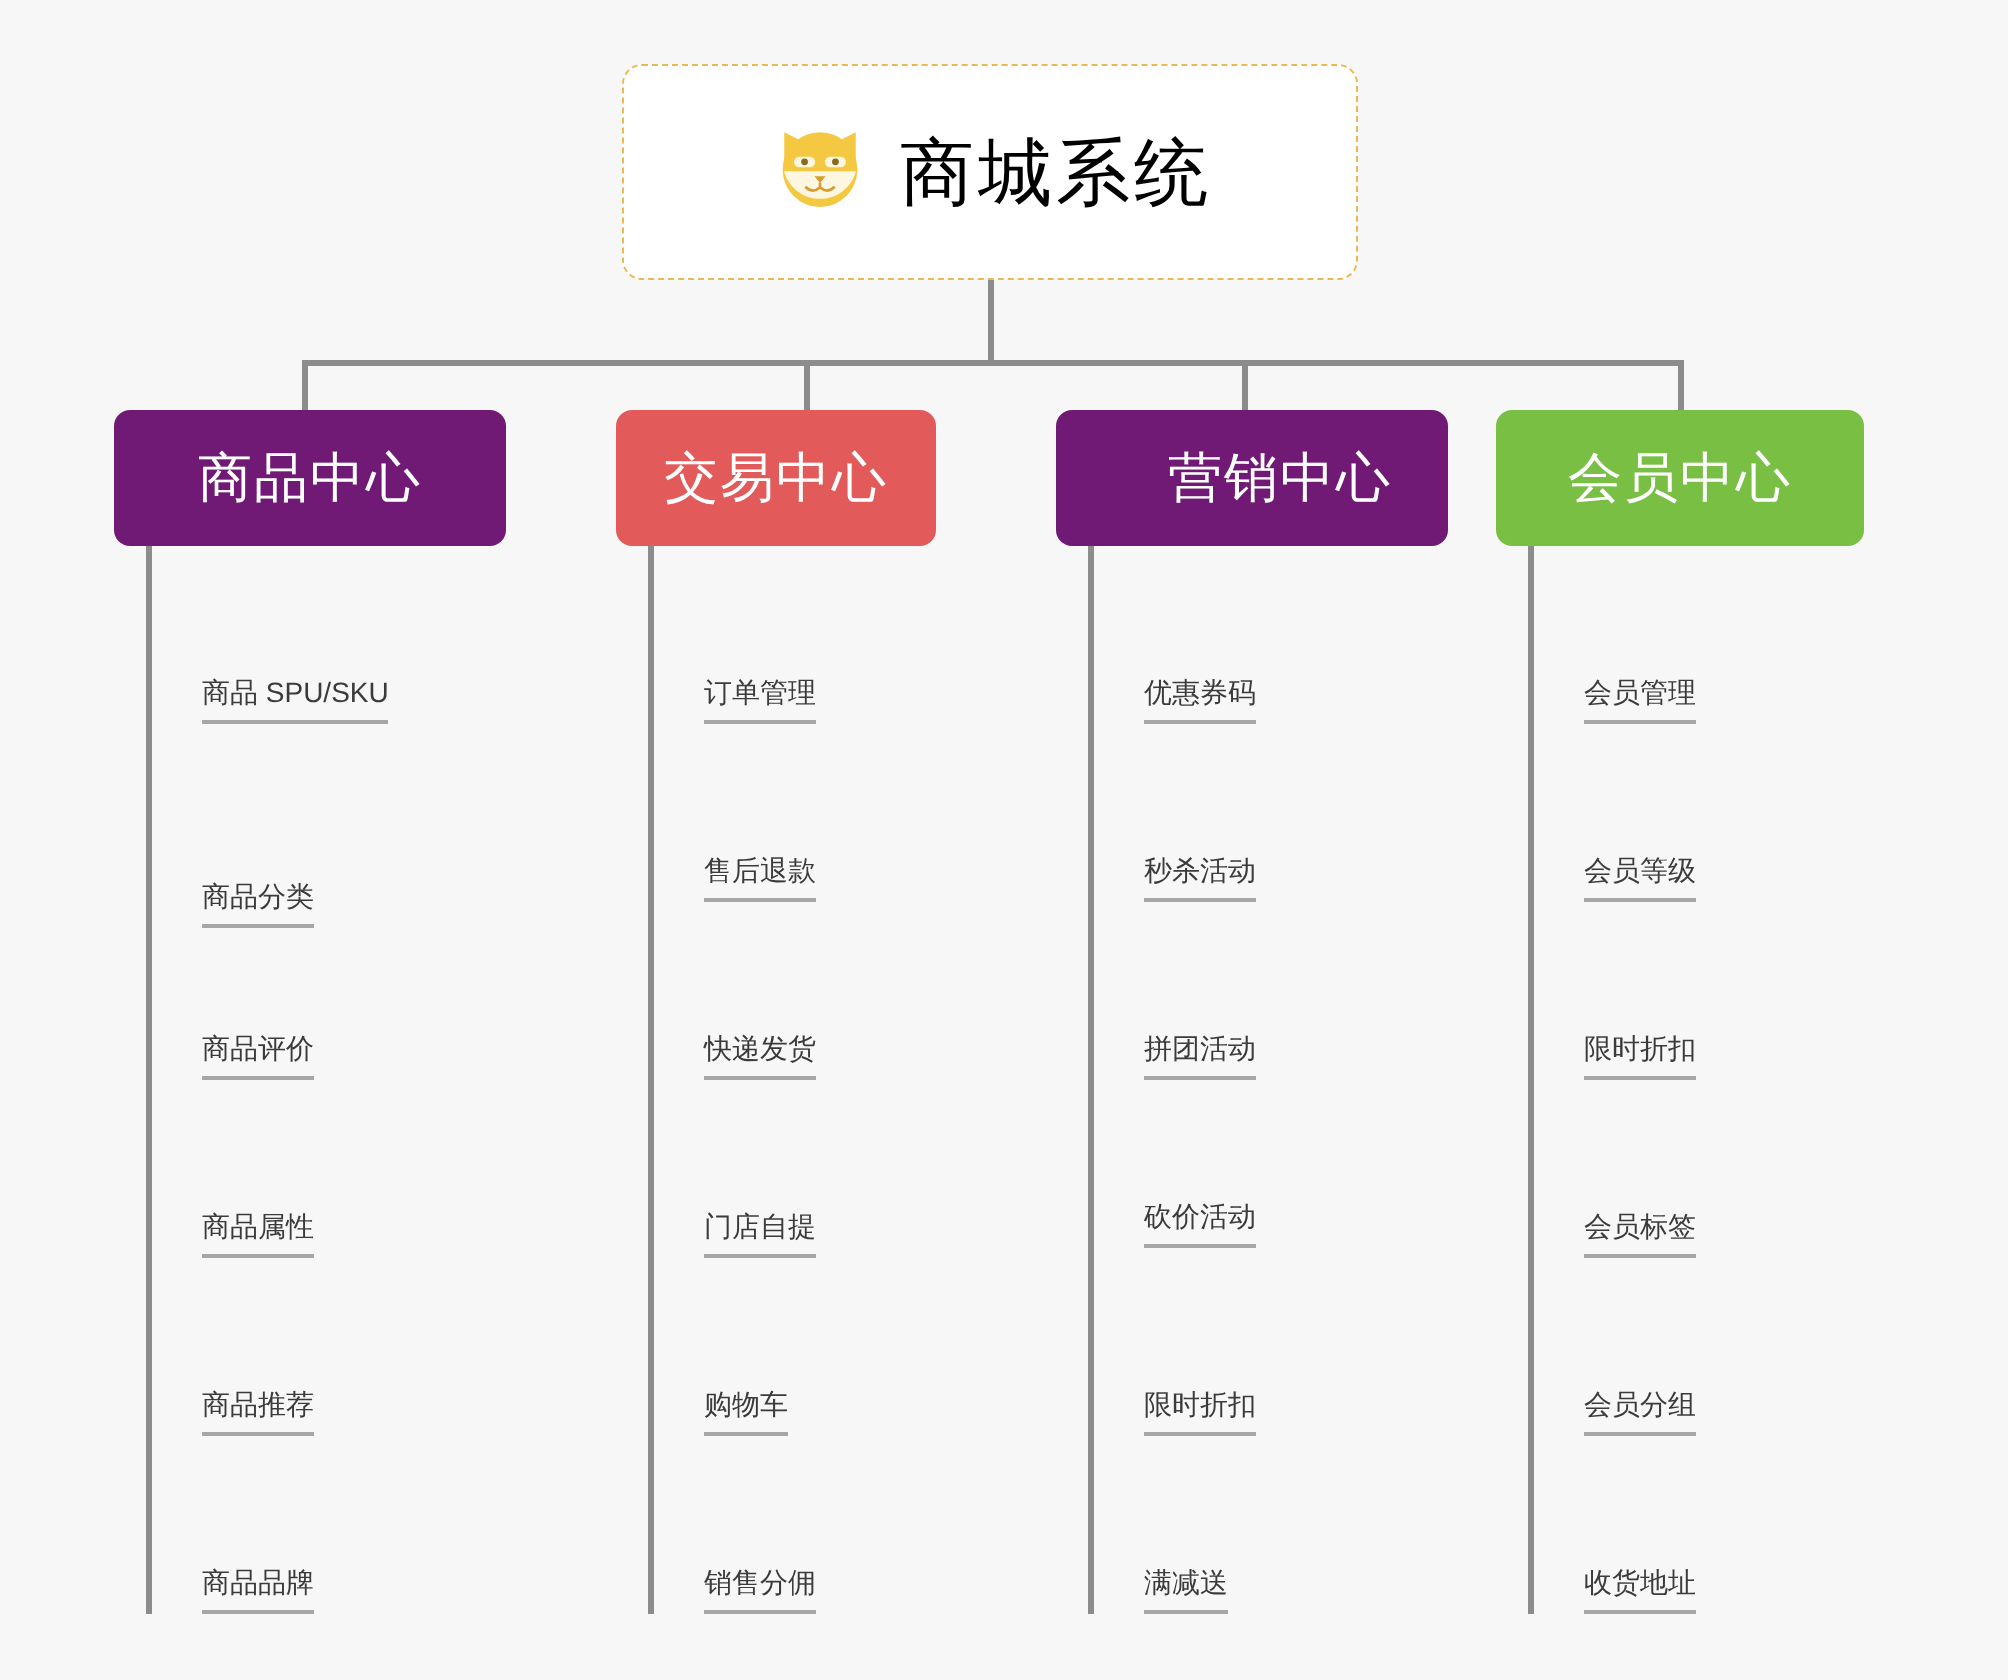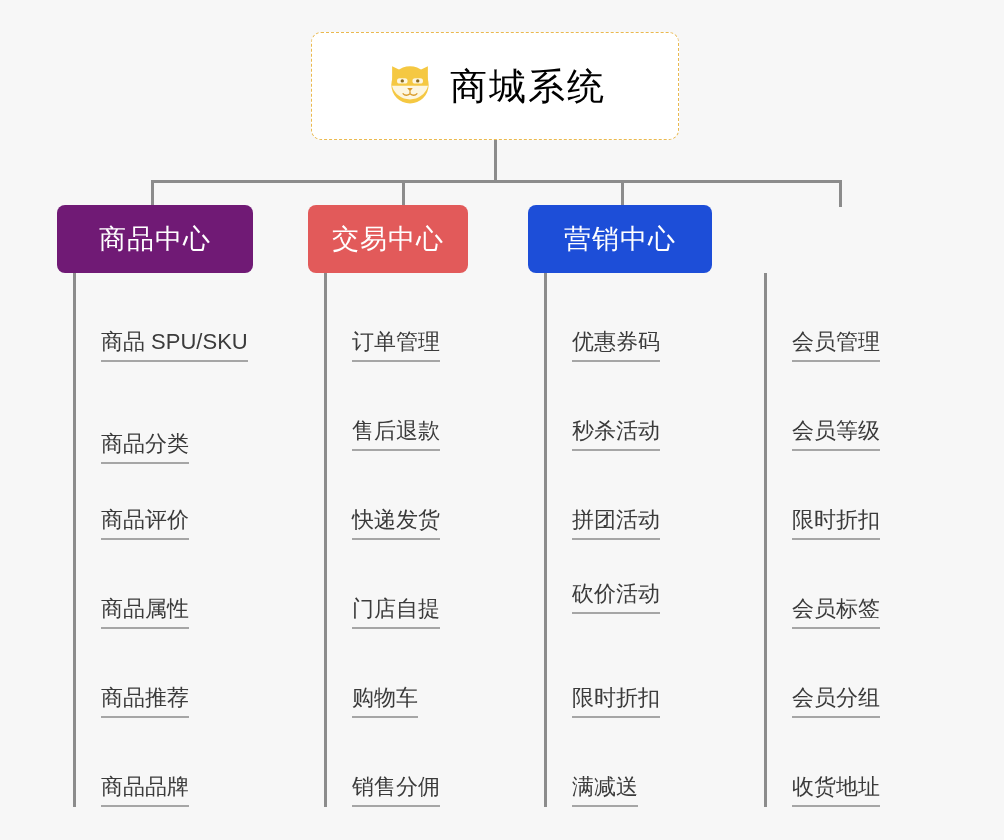--- a/index.html
+++ b/index.html
@@ -81,21 +81,21 @@
   .leaf-item {
     position: absolute;
     left: 0;
     height: 89px;
     display: flex;
     align-items: flex-end;
     padding-left: 28px;
     box-sizing: border-box;
   }
   .leaf-label {
-    font-size: 22px;
+    font-size: 14px;
     color: #3b3b3b;
     line-height: 1.1;
     padding-bottom: 6px;
     border-bottom: 2px solid #a6a6a6;
     white-space: nowrap;
     box-sizing: border-box;
   }
 </style>
 </head>
 <body>
@@ -134,22 +134,25 @@
   <div class="conn conn-v" style="left: 402px; top: 180px; height: 27px; background: rgb(140, 140, 140);"></div>
   <div class="conn conn-v" style="left: 621px; top: 180px; height: 27px; background: rgb(140, 140, 140);"></div>
   <div class="conn conn-v" style="left: 839px; top: 180px; height: 27px; background: rgb(140, 140, 140);"></div>
 
   <div class="cat-box" style="left: 57px; width: 196px; background: #701a75;">
     <span>商品中心</span>
   </div>
   <div class="cat-box" style="left: 308px; width: 160px; background: rgb(226, 90, 90);">
     <span>交易中心</span>
   </div>
-  <div class="cat-box" style="left: 528px; width: 184px; background: #1d4ed8;">
+  <div class="cat-box" style="left: 528px; width: 168px; background: #701a75; padding-left: 28px;">
     <span>营销中心</span>
+  </div>
+  <div class="cat-box" style="left: 748px; width: 184px; background: rgb(120, 191, 68);">
+    <span>会员中心</span>
   </div>
 
   <div class="leaf-col" style="left:73px;">
     <div class="leaf-rail" style="height: 534px;"></div>
     <div class="leaf-item" style="top:0px;">
       <span class="leaf-label">商品 SPU/SKU</span>
     </div>
     <div class="leaf-item" style="top:102px;">
       <span class="leaf-label">商品分类</span>
     </div>
@@ -193,21 +196,21 @@
     <div class="leaf-rail" style="height: 534px;"></div>
     <div class="leaf-item" style="top:0px;">
       <span class="leaf-label">优惠券码</span>
     </div>
     <div class="leaf-item" style="top:89px;">
       <span class="leaf-label">秒杀活动</span>
     </div>
     <div class="leaf-item" style="top:178px;">
       <span class="leaf-label">拼团活动</span>
     </div>
-    <div class="leaf-item" style="top:252px;align-items:flex-end;">
+    <div class="leaf-item" style="top:262px;align-items:flex-end;">
       <span class="leaf-label">砍价活动</span>
     </div>
     <div class="leaf-item" style="top:356px;">
       <span class="leaf-label">限时折扣</span>
     </div>
     <div class="leaf-item" style="top:445px;">
       <span class="leaf-label">满减送</span>
     </div>
   </div>
 

